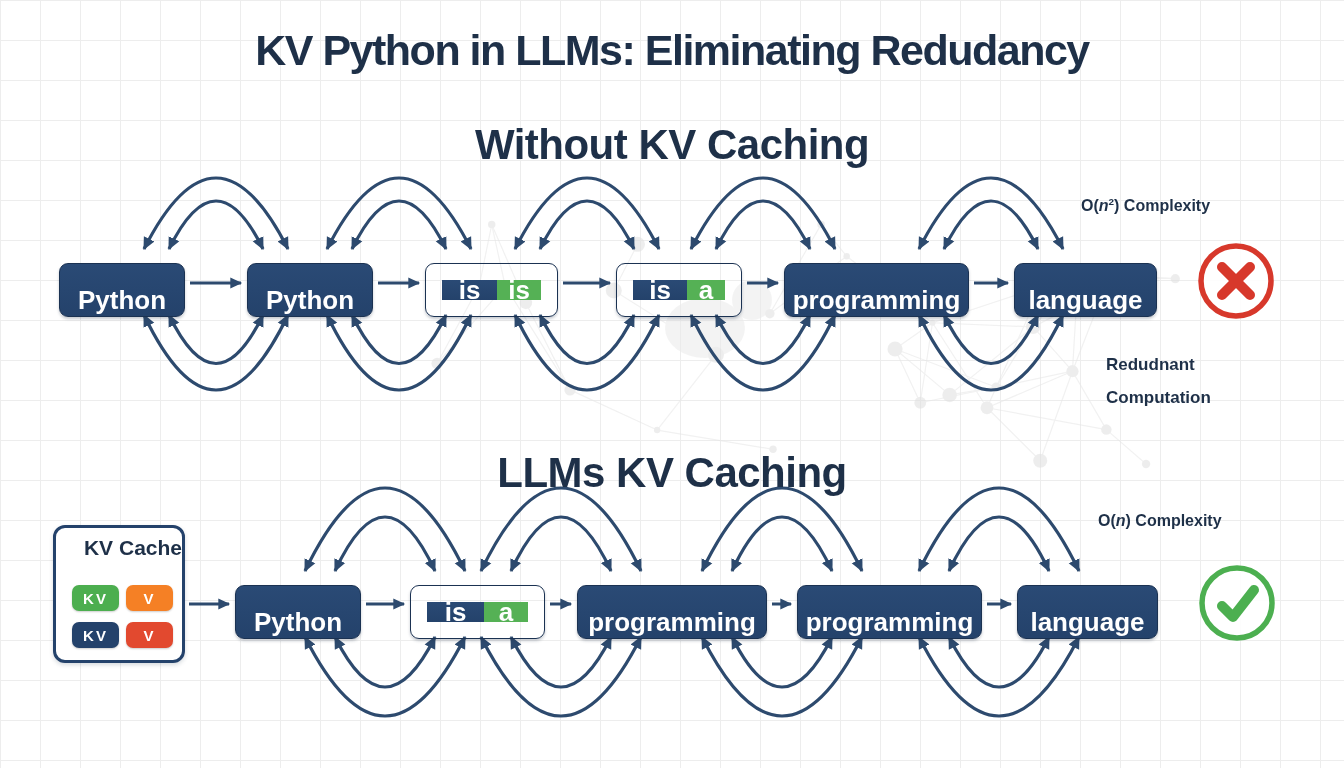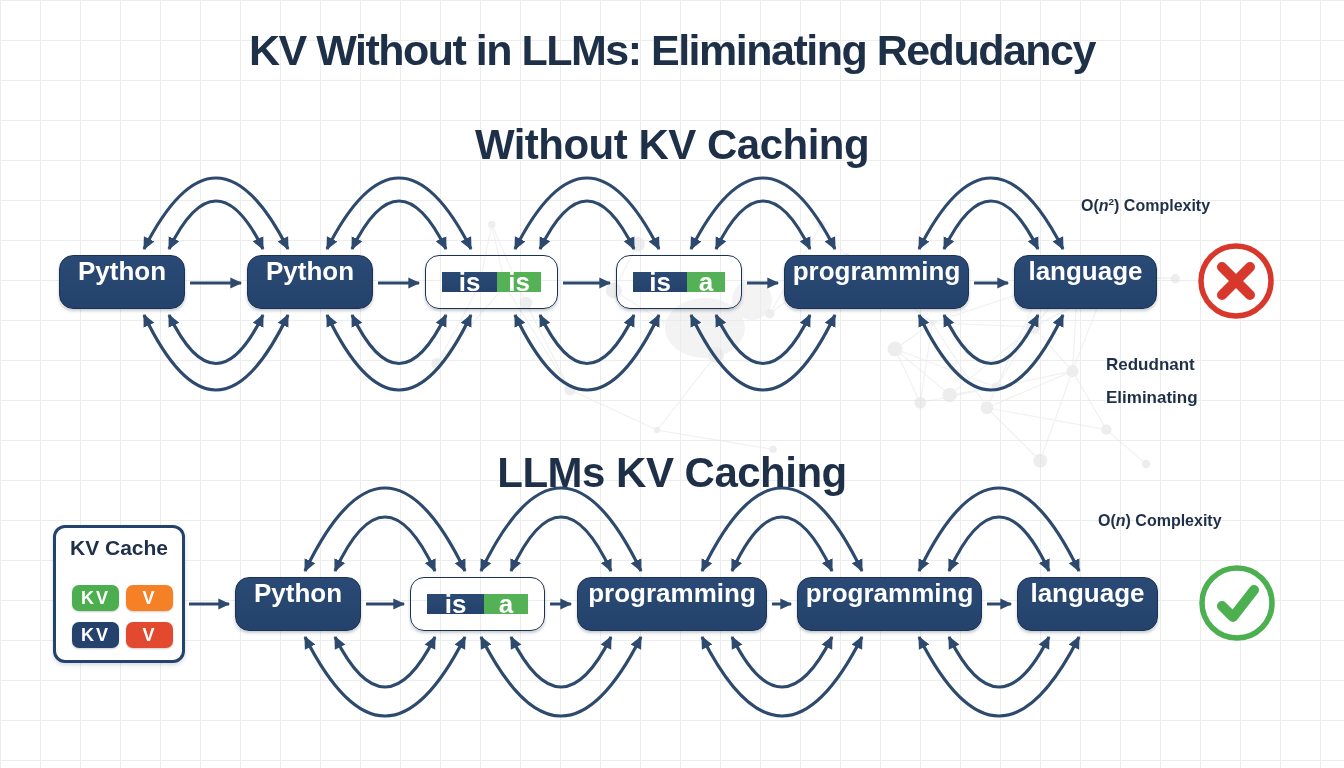--- a/index.html
+++ b/index.html
@@ -17,47 +17,48 @@
     top:26px;left:0;width:1344px;text-align:center;
     font-size:43px;font-weight:bold;letter-spacing:-1.5px;color:var(--ink);
     z-index:3;
   }
   .heading{
     left:0;width:1344px;text-align:center;
     font-size:42px;font-weight:bold;letter-spacing:-0.5px;color:var(--ink);
     z-index:3;
   }
   .token{
-    height:54px;border-radius:14px;z-index:2;
+    height:54px;border-radius:9px;z-index:2;
     background:linear-gradient(180deg,#2a4a75,var(--navy,#24426b));
     border:1px solid var(--navy-border,#1b3252);
     box-shadow:0 2px 3px rgba(30,48,72,0.25);
-    display:flex;align-items:flex-start;justify-content:center;
+    display:flex;align-items:flex-end;justify-content:center;
     color:#ffffff;font-weight:bold;font-size:26px;
     box-sizing:border-box;
+    margin-top:8px;
   }
   .token.split{padding:16px;overflow:hidden;background:none;}
   .half{height:100%;display:flex;align-items:center;justify-content:center;
         color:#fff;font-weight:bold;font-size:26px;}
   .half.navy{background:linear-gradient(180deg,#2a4a75,var(--navy,#24426b));}
   .half.green{background:var(--green,#55b155);flex:1;}
   .cx{font-size:16px;font-weight:bold;color:var(--ink);z-index:3;white-space:nowrap;}
   .cx i{font-style:italic;}
   .cx sup{font-size:62%;}
   .note{font-size:17px;font-weight:bold;color:var(--ink);line-height:33px;z-index:3;}
   .kvbox{
     left:53px;top:525px;width:132px;height:138px;z-index:2;
     background:#ffffff;border:3px solid var(--navy,#24426b);border-radius:12px;
     box-shadow:0 2px 4px rgba(30,48,72,0.18);box-sizing:border-box;
   }
-  .kvtitle{top:8px;left:0;width:100%;text-align:center;font-size:21px;font-weight:bold;color:var(--ink);}
+  .kvtitle{top:8px;left:0;width:100%;text-align:right;font-size:21px;font-weight:bold;color:var(--ink);}
   .chip{
     width:47px;height:26px;border-radius:7px;
     display:flex;align-items:center;justify-content:center;
-    color:#ffffff;font-weight:bold;font-size:18px;letter-spacing:2px;
+    color:#ffffff;font-weight:bold;font-size:15px;letter-spacing:2px;
     box-shadow:0 1px 2px rgba(0,0,0,0.2);
   }
   svg.overlay{position:absolute;left:0;top:0;z-index:1;pointer-events:none;}
 </style>
 </head>
 <body>
 
 <div class="canvas" style="--ink: #1e3048; --navy: #24426b; --navy-border: #1b3252; --green: #55b155;">
 
   <svg class="overlay" id="overlay" width="1344" height="768" viewBox="0 0 1344 768">
@@ -204,21 +205,21 @@
         <circle r="35" stroke-width="5.5" fill="rgba(255,255,255,0.85)"></circle>
         <line x1="-14" y1="-14" x2="14" y2="14" stroke-width="10"></line>
         <line x1="14" y1="-14" x2="-14" y2="14" stroke-width="10"></line>
       </g>
       <g transform="translate(1237,603)" stroke="#4caf50" stroke-linecap="round" stroke-linejoin="round" fill="none">
         <circle r="35" stroke-width="5.5" fill="rgba(255,255,255,0.85)"></circle>
         <path d="M -15 3 L -4 14 L 17 -13" stroke-width="10"></path>
       </g>
     </svg>
 
-  <div class="abs title">KV Without in LLMs: Eliminating Redudancy</div>
+  <div class="abs title">KV Python in LLMs: Eliminating Redudancy</div>
 
   <div class="abs heading" style="top:121px">Without KV Caching</div>
 
   <div class="abs token" style="left:59px;top:255px;width:126px">
     <span>Python</span>
   </div>
   <div class="abs token" style="left:247px;top:255px;width:126px">
     <span>Python</span>
   </div>
   <div class="abs token split" style="left:425px;top:255px;width:133px">
@@ -235,21 +236,21 @@
   <div class="abs token" style="left:1014px;top:255px;width:143px">
     <span>language</span>
   </div>
 
   <div class="abs cx" style="left:1081px;top:196px">
     <span>O(</span><i>n</i><sup>2</sup><span>) Complexity</span>
   </div>
 
   <div class="abs note" style="left:1106px;top:348px">
     <div>Redudnant</div>
-    <div>Eliminating</div>
+    <div>Computation</div>
   </div>
 
   <div class="abs heading" style="top:449px">LLMs KV Caching</div>
 
   <div class="abs kvbox">
     <div class="abs kvtitle">KV Cache</div>
     <div class="abs chip" style="left: 16px; top: 57px; background: rgb(76, 174, 79);">KV</div>
     <div class="abs chip" style="left: 70px; top: 57px; background: rgb(245, 128, 37);">V</div>
     <div class="abs chip" style="left: 16px; top: 94px; background: rgb(36, 66, 107);">KV</div>
     <div class="abs chip" style="left: 70px; top: 94px; background: rgb(226, 73, 47);">V</div>

